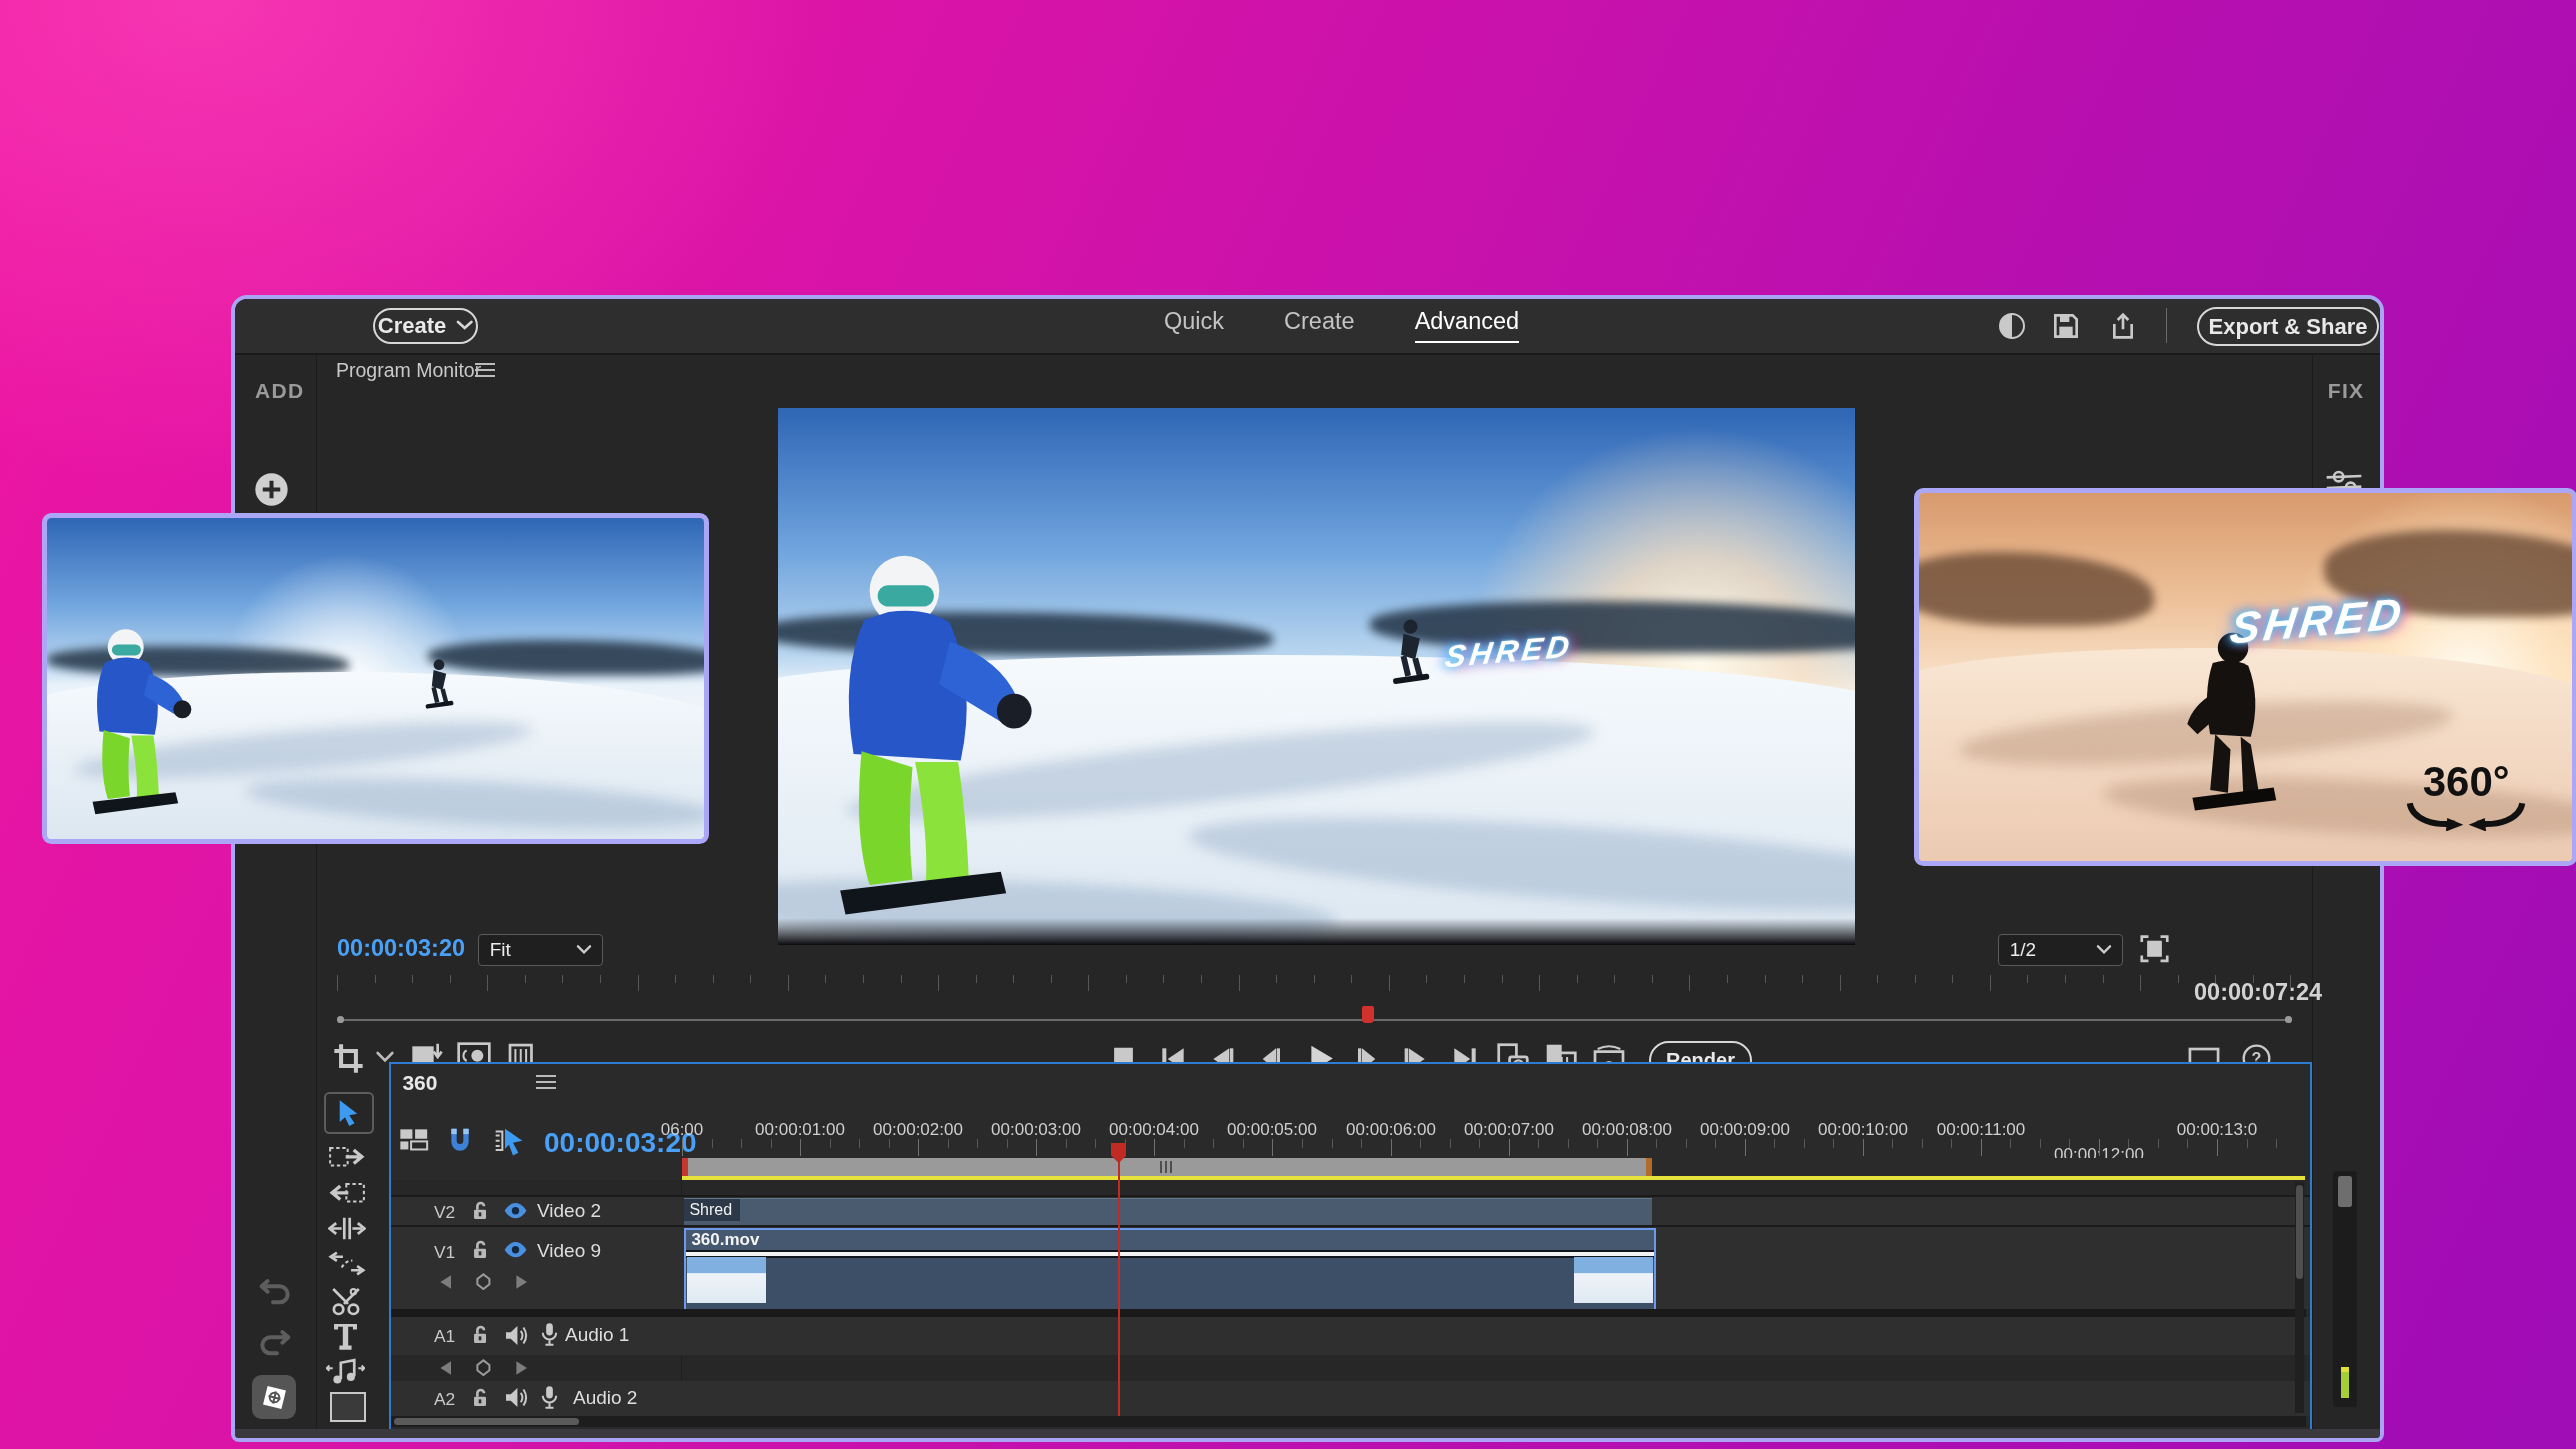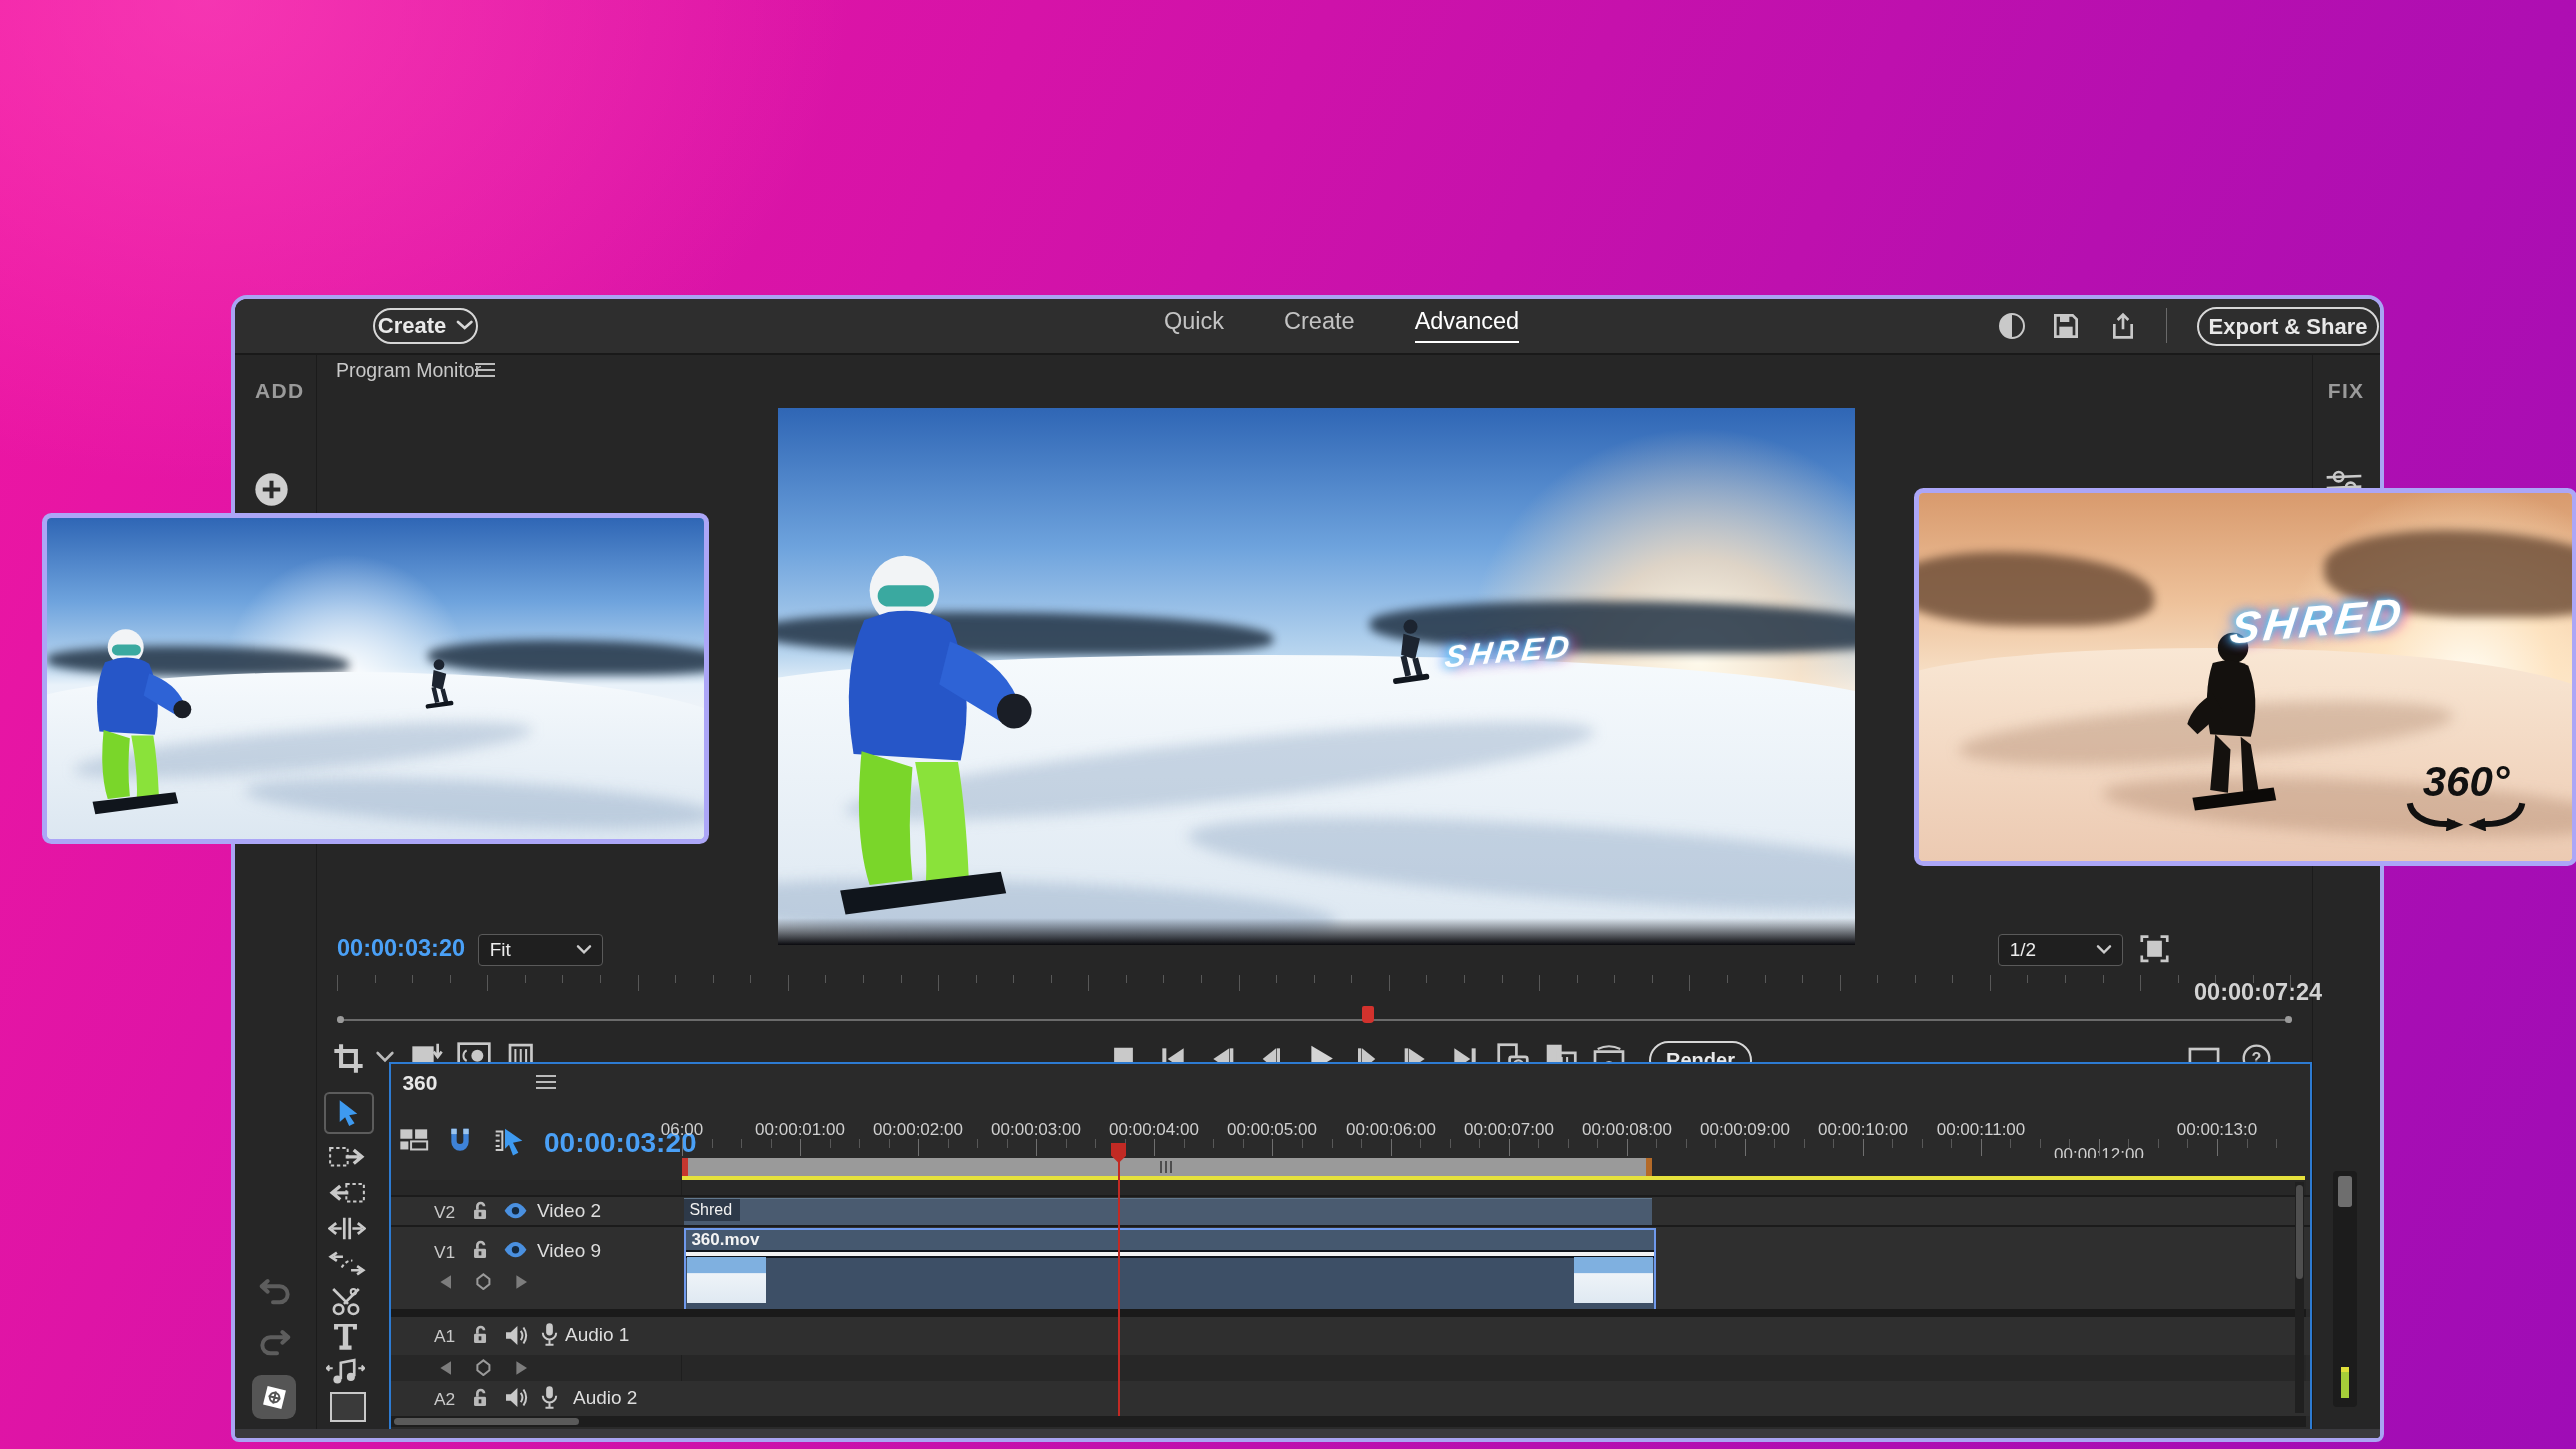--- a/index.html
+++ b/index.html
@@ -770,21 +770,21 @@
       <div class="abs" style="left:38%;top:36%;width:127px;height:221px;">
         <svg width="127" height="221" viewBox="0 0 100 170">
           <circle cx="52" cy="16" r="12" fill="#14110e"></circle>
           <path d="M36 28 Q28 52 34 84 L66 86 Q74 56 64 30 Q52 24 40 27 Z" fill="#14110e"></path>
           <path d="M36 52 Q20 62 16 76 L24 84 Q38 72 44 66 Z" fill="#14110e"></path>
           <path d="M38 84 L34 128 L48 130 L50 96 M58 86 L60 130 L72 128 L66 92" fill="#14110e"></path>
           <path d="M20 134 L84 126 L86 136 L22 144 Z" fill="#0c0a08"></path>
         </svg>
       </div>
       <div class="shred" style="left:48%;top:28%;font-size:44px;">SHRED</div>
-      <div class="abs" style="left:72%;top:72%;width:154px;text-align:center;font-style:italic;">
+      <div class="abs" style="left:72%;top:72%;width:154px;text-align:center;">
         <div style="color:#111;font-size:42px;font-weight:bold;">360°</div>
         <svg width="134" height="29.5" viewBox="0 0 200 44" style="margin:-4px auto 0;">
           <path d="M16 2 C20 26 52 36 84 32" stroke="#111" stroke-width="9" fill="none"></path>
           <polygon points="72,24 96,34 70,44" fill="#111"></polygon>
           <path d="M184 2 C180 26 148 36 116 32" stroke="#111" stroke-width="9" fill="none"></path>
           <polygon points="128,24 104,34 130,44" fill="#111"></polygon>
         </svg>
       </div>
     </div>
   </div>

